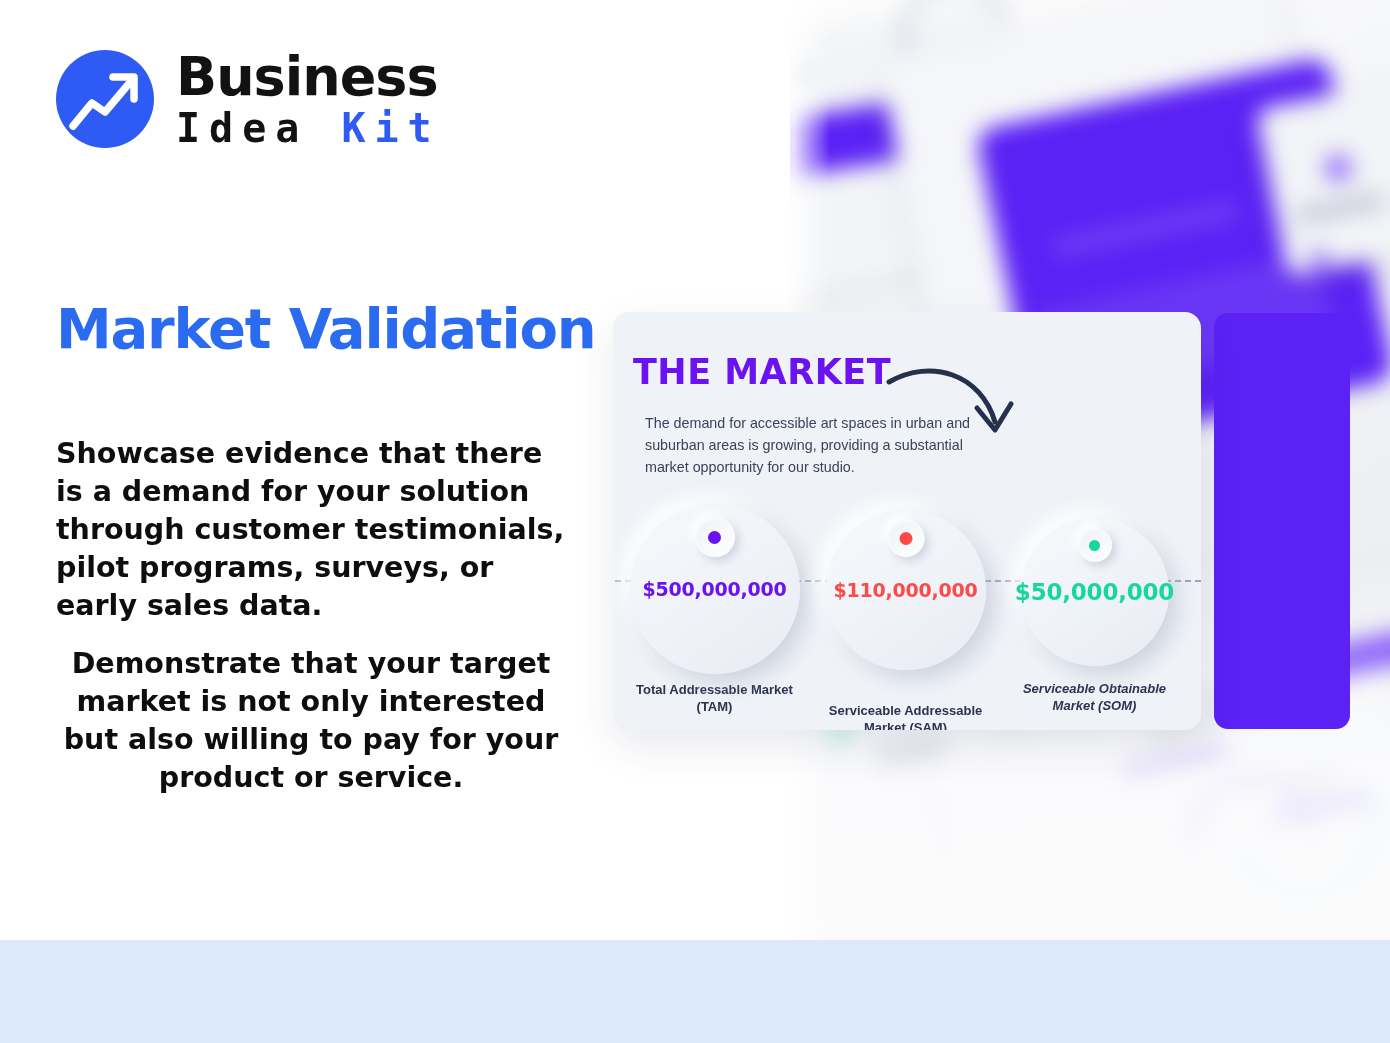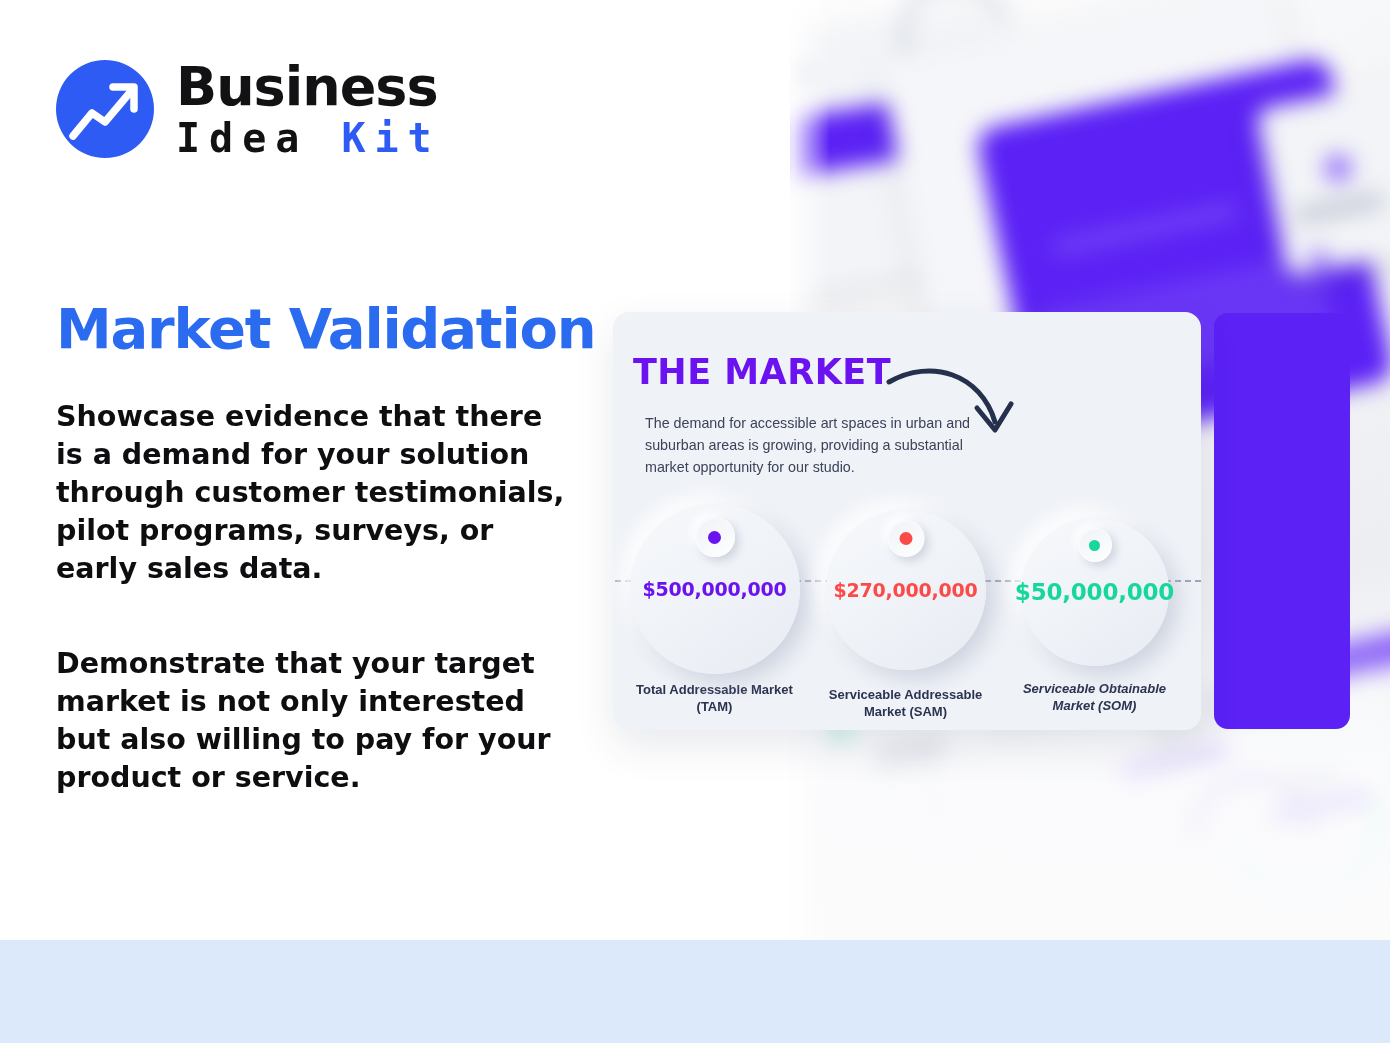--- a/index.html
+++ b/index.html
@@ -46,21 +46,21 @@
     background: linear-gradient(180deg, rgba(255,255,255,0) 0%, rgba(253,253,254,.75) 55%, #fbfbfc 100%);
   }
   
   .photo-feather {
     position: absolute; left: 770px; top: 0; width: 60px; height: 940px;
     background: linear-gradient(90deg, #ffffff 0%, rgba(255,255,255,.85) 40%, rgba(255,255,255,0) 100%);
   }
 
   
   .logo-wrap {
-    position: absolute; left: 56px; top: 60px;
+    position: absolute; left: 56px; top: 50px;
     display: flex; align-items: center; gap: 22px;
   }
   .logo-mark {
     width: 98px; height: 98px; border-radius: 50%;
     background: #2F5BF5;
     position: relative; flex: none;
   }
   .logo-mark svg { position: absolute; left: 0; top: 0; }
   .logo-text { display: flex; flex-direction: column; line-height: 1; }
   .logo-line1 {
@@ -80,22 +80,22 @@
     color: #2B6BF0;
     font-family: "DejaVu Sans", sans-serif;
   }
   .para {
     position: absolute; left: 56px;
     width: 510px;
     font-size: 28.5px; font-weight: 700; line-height: 1.33;
     color: #0E0E10;
     font-family: "DejaVu Sans", sans-serif;
   }
-  .para.p1 { top: 398px; }
-  .para.p2 { top: 645px; }
+  .para.p1 { top: 435px; }
+  .para.p2 { top: 645px; text-align: center; }
 
   
   .bottom-bar {
     position: absolute; left: 0; top: 940px; width: 1390px; height: 103px;
     background: #DCE9FB;
   }
 
   
   .purple-panel {
     position: absolute; left: 1214px; top: 313px;
@@ -177,21 +177,21 @@
     white-space: nowrap;
   }
   .metric.m3 .amount { font-size: 23px; }
 
   .metric-label {
     margin-top: 7px;
     font-size: 13px; font-weight: 700; line-height: 1.33;
     color: #2C3350;
     font-family: "Liberation Sans", sans-serif;
   }
-  .metric.m2 .metric-label { margin-top: 16px; }
+  .metric.m2 .metric-label { margin-top: 32px; }
   .metric.m3 .metric-label { margin-top: 14px; font-style: italic; }
 </style>
 </head>
 <body>
 
 <div class="page">
 
   <div class="bg-photo">
     <div class="blurlayer">
 
@@ -273,21 +273,21 @@
           <div class="amount" style="color:#6A12F0;">$500,000,000</div>
         </div>
         <div class="metric-label">Total Addressable Market (TAM)</div>
       </div>
 
       <div class="metric m2">
         <div class="big-circle">
           <div class="pin">
             <div class="pin-dot" style="background:#FB4A47;"></div>
           </div>
-          <div class="amount" style="color:#FB4A47;">$270,000,000</div>
+          <div class="amount" style="color:#FB4A47;">$110,000,000</div>
         </div>
         <div class="metric-label">Serviceable Addressable Market (SAM)</div>
       </div>
 
       <div class="metric m3">
         <div class="big-circle">
           <div class="pin">
             <div class="pin-dot" style="background:#17D79C;"></div>
           </div>
           <div class="amount" style="color:#17D79C;">$50,000,000</div>

